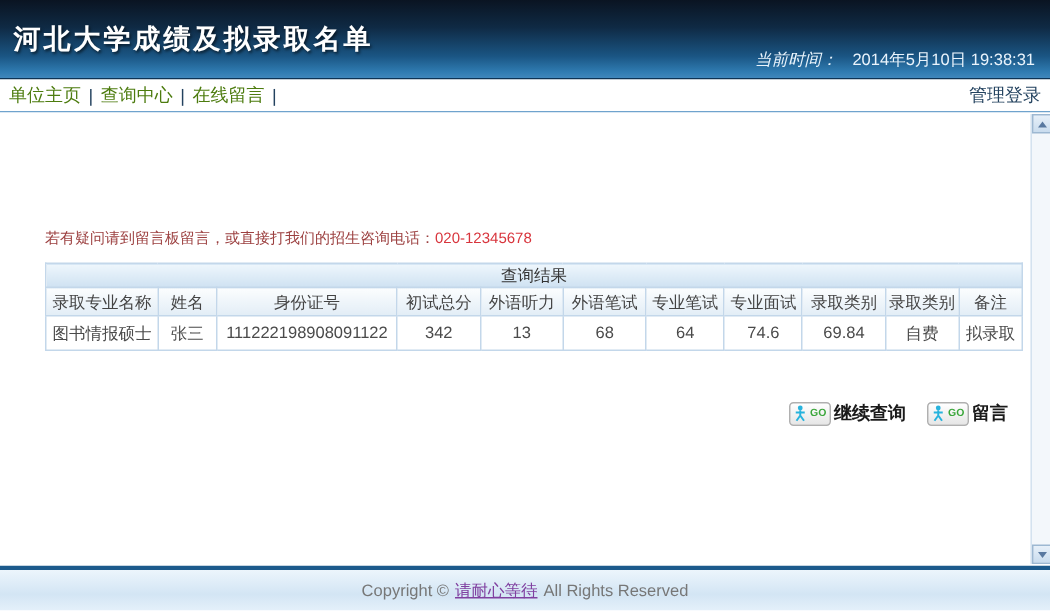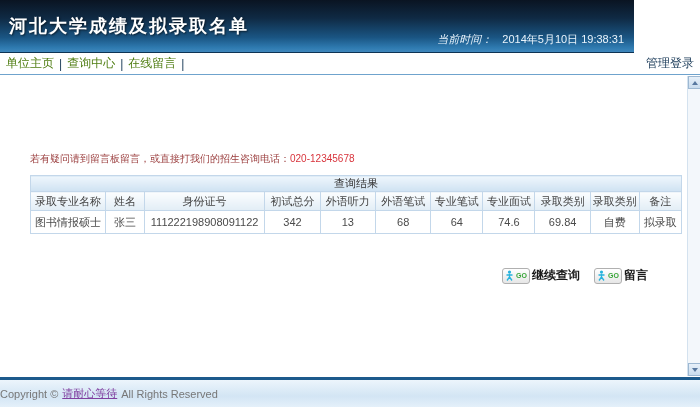--- a/index.html
+++ b/index.html
@@ -1,20 +1,20 @@
 <!DOCTYPE html>
 <html><head>
 <meta charset="utf-8">
 <style>
   * { margin:0; padding:0; box-sizing:border-box; }
   html,body { width:700px; height:407px; overflow:hidden; background:#fff;
     font-family:"Liberation Sans","DejaVu Sans",sans-serif; }
 
   
-  .header { position:relative; width:634px; height:53px;
+  .header { position:relative; width:700px; height:53px;
     background:linear-gradient(180deg,#0a1422 0%,#0f2a44 35%,#1a5583 72%,#2f7bb1 92%,#3f87bc 100%);
     border-bottom:1px solid #0d3354; }
   .header-title { position:absolute; left:9px; top:14px; color:#ffffff;
     font-size:18px; font-weight:bold; letter-spacing:2px;
     text-shadow:1px 1px 2px rgba(0,0,0,.6); }
   .header-time { position:absolute; right:10px; bottom:5px; color:#eaf4fc;
     font-size:11px; }
   .header-time .tlabel { margin-right:10px;font-style:italic; }
 
   
@@ -53,34 +53,34 @@
     font-size:11px; color:#4a4a4a; table-layout:fixed;border-radius:29px; }
   table.results th, table.results td { border:1px solid #c3d7ea; text-align:center;
     overflow:hidden; white-space:nowrap; }
   th.title-cell { height:15px; font-weight:normal; color:#333;
     background:linear-gradient(180deg,#eef6fc,#cfe2f2); }
   tr.hdr th { height:19px; font-weight:normal; color:#444;
     background:linear-gradient(180deg,#fbfdfe,#e2edf6); }
   tbody td { height:23px; background:#ffffff; }
 
   
-  .actions { margin-top:33px; padding-right:52px; display:flex;
+  .actions { margin-top:33px; padding-right:28px; display:flex;
     justify-content:flex-end; gap:14px; align-items:flex-end; }
   .img-btn { display:inline-flex; align-items:center; cursor:pointer; }
   .go-icon { width:28px; height:16px; border:1px solid #b0b0b0; border-radius:3px;
     background:linear-gradient(180deg,#ffffff,#e6e6e6); display:inline-flex;
     align-items:center; justify-content:center; gap:2px; }
   .go-text { font-size:7px; font-weight:bold; color:#3aa63a; line-height:1; }
   .btn-label { font-size:12px; font-weight:bold; color:#1a1a1a; margin-left:2px; }
 
   
   .bottom-line { width:700px; height:3px; background:#1c5a8c; }
   .footer { width:700px; height:27px;
     background:linear-gradient(180deg,#ecf5fc 0%,#d3e5f4 60%,#e4f0fa 100%);
-    display:flex; align-items:center; justify-content:flex-start;
+    display:flex; align-items:center; justify-content:center;
     font-size:11px; color:#777; }
   .footer a { color:#8040a0; text-decoration:underline; cursor:pointer; margin:0 4px; }
 </style>
 </head>
 <body>
 
 <div class="header">
   <div class="header-title">河北大学成绩及拟录取名单</div>
   <div class="header-time">
     <span class="tlabel">当前时间：</span><span>2014年5月10日 19:38:31</span>

